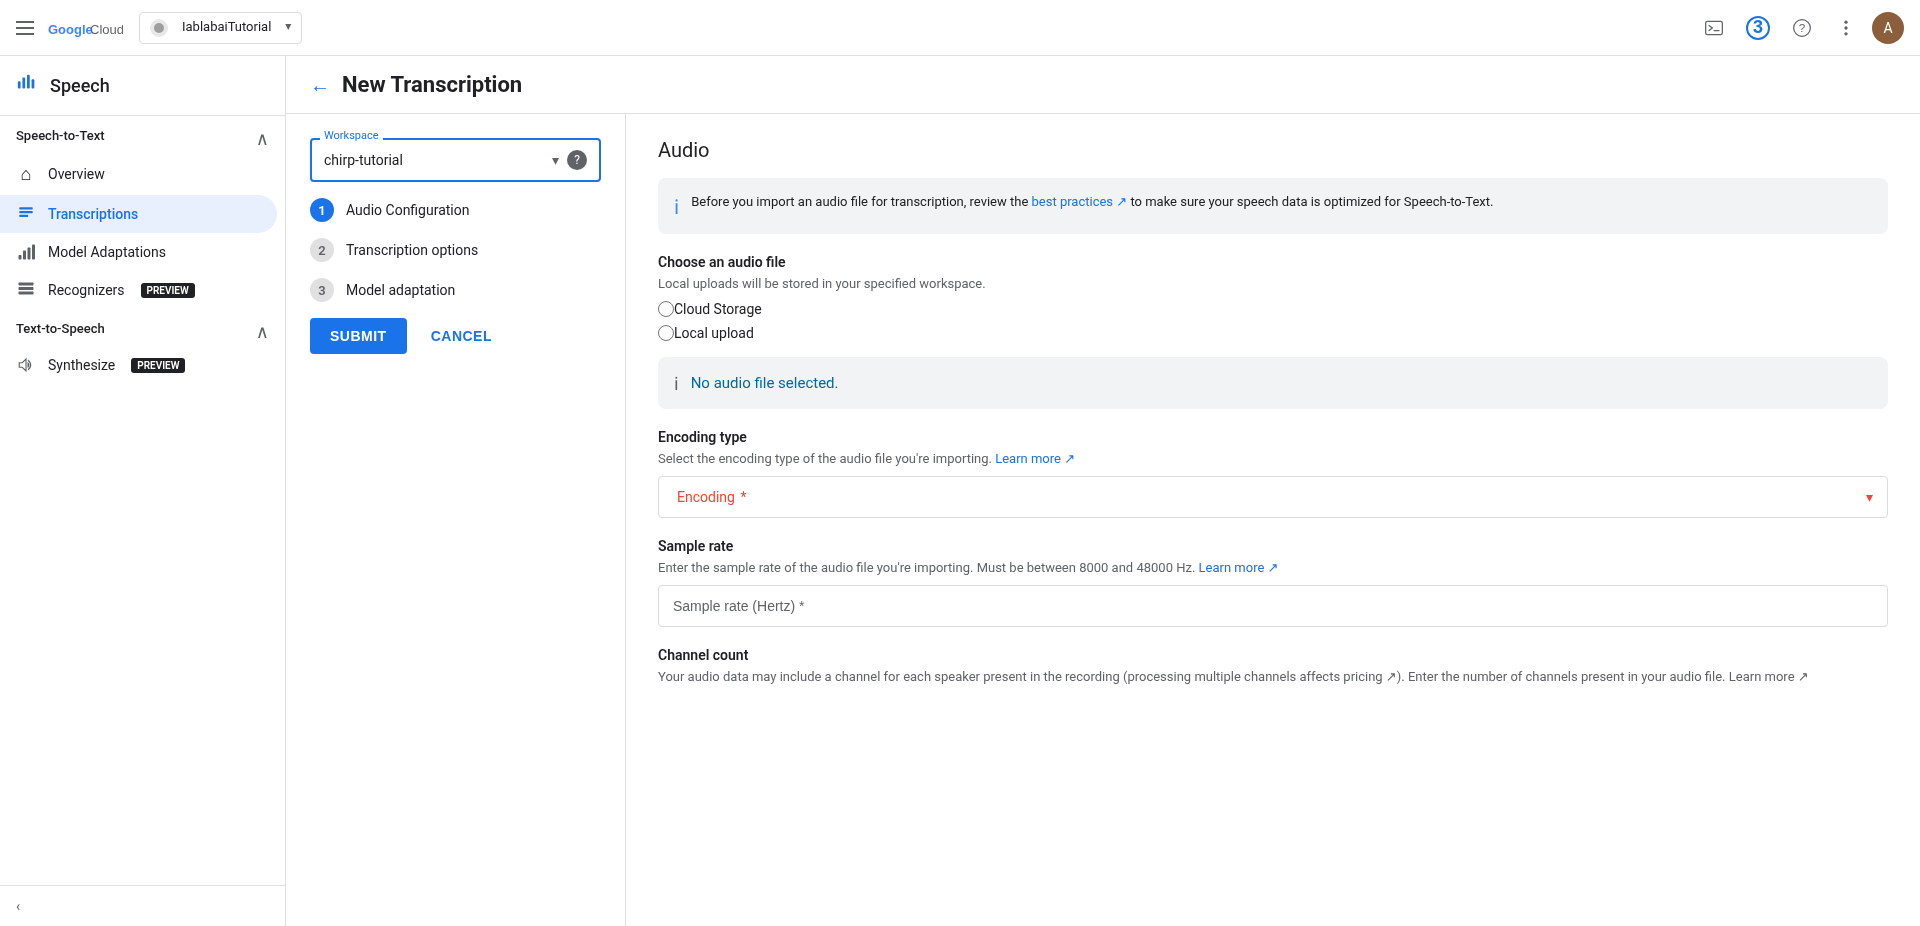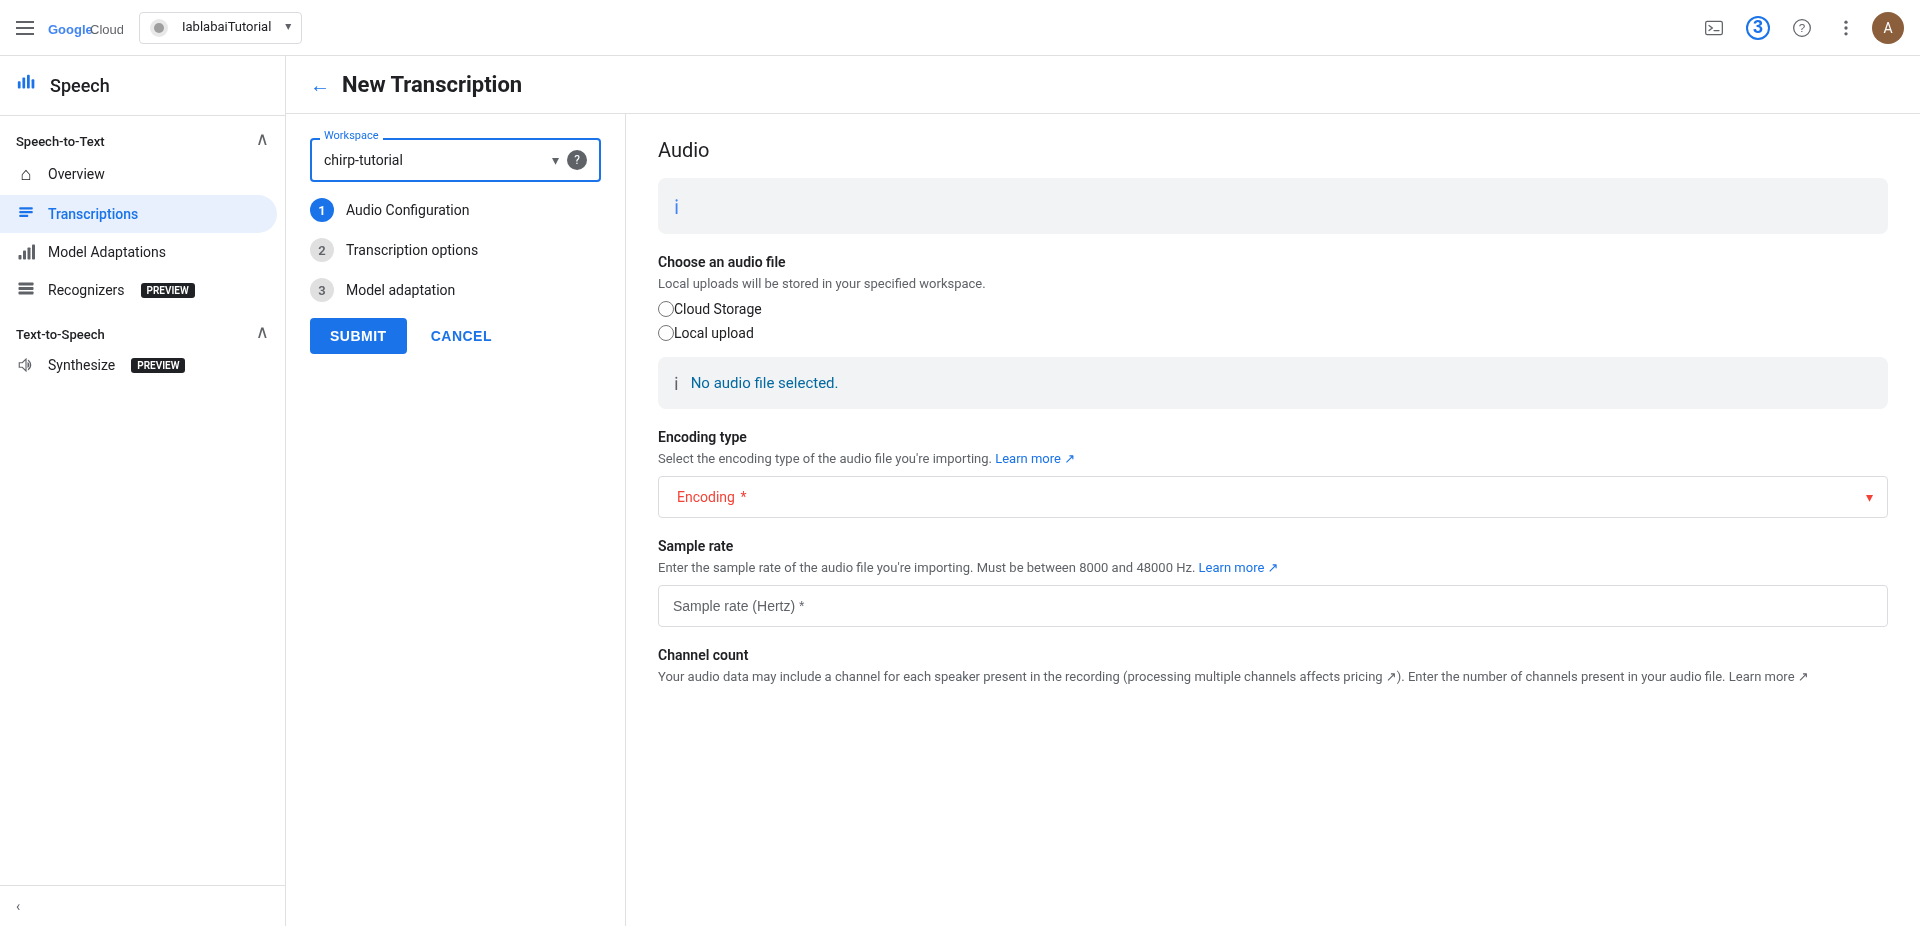--- a/index.html
+++ b/index.html
@@ -37,21 +37,21 @@
     .avatar { width: 32px; height: 32px; border-radius: 50%; background: #8b5e3c; display: flex; align-items: center; justify-content: center; color: #fff; font-size: 14px; cursor: pointer; }
 
     
     .main-layout { display: flex; flex: 1; overflow: hidden; }
 
     
     .sidebar { width: 286px; flex-shrink: 0; border-right: 1px solid #e0e0e0; display: flex; flex-direction: column; overflow-y: auto; background: #fff; }
     .sidebar-app-header { display: flex; align-items: center; gap: 12px; padding: 16px; border-bottom: 1px solid #e0e0e0; }
     .app-icon { color: #1a73e8; font-size: 20px; }
     .app-title { font-size: 18px; font-weight: 500; color: #202124; }
-    .sidebar-section-header { display: flex; align-items: flex-end; justify-content: space-between; padding: 12px 16px 4px; font-size: 13px; font-weight: 500; color: #202124; cursor: pointer; }
+    .sidebar-section-header { display: flex; align-items: flex-start; justify-content: space-between; padding: 12px 16px 4px; font-size: 13px; font-weight: 500; color: #202124; cursor: pointer; }
     .sidebar-section-header .chevron { font-size: 18px; color: #5f6368; }
     .sidebar-item { display: flex; align-items: center; gap: 12px; padding: 10px 16px; cursor: pointer; font-size: 14px; color: #202124; border-radius: 0 24px 24px 0; margin-right: 8px; }
     .sidebar-item.active { background: #e8f0fe; color: #1a73e8; font-weight: 500; }
     .sidebar-item .item-icon { width: 20px; color: inherit; font-size: 18px; display: flex; align-items: center; justify-content: center; }
     .preview-badge { background: #202124; color: #fff; font-size: 10px; font-weight: 600; padding: 2px 6px; border-radius: 3px; margin-left: 4px; }
     .sidebar-bottom { margin-top: auto; padding: 12px 16px; border-top: 1px solid #e0e0e0; }
     .sidebar-collapse-btn { cursor: pointer; color: #5f6368; font-size: 14px; display: flex; align-items: center; }
 
     
     .content-area { flex: 1; display: flex; flex-direction: column; overflow: hidden; background: #fff; }
@@ -288,20 +288,23 @@
           <button class="btn-submit">SUBMIT</button>
           <button class="btn-cancel">CANCEL</button>
         </div>
       </div>
 
       <div class="right-panel">
         <h2 class="section-title">Audio</h2>
 
         <div class="info-box">
           <span class="info-icon">ℹ</span>
+          <p class="info-text">
+            <span>Before you import an audio file for transcription, review the </span><a href="#"><span>best practices</span> ↗</a><span> to make sure your speech data is optimized for Speech-to-Text.</span>
+          </p>
         </div>
 
         <div>
           <p class="field-title">Choose an audio file</p>
           <p class="field-subtitle">Local uploads will be stored in your specified workspace.</p>
           <div class="radio-group">
             <label class="radio-item">
               <input type="radio" name="audio-source" value="cloud" style="">
               <span>Cloud Storage</span>
             </label>

